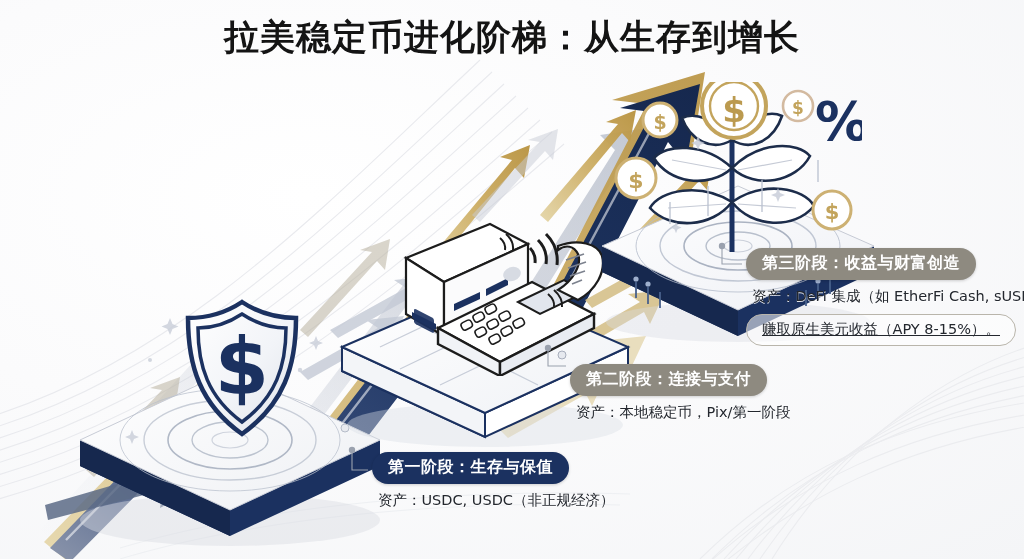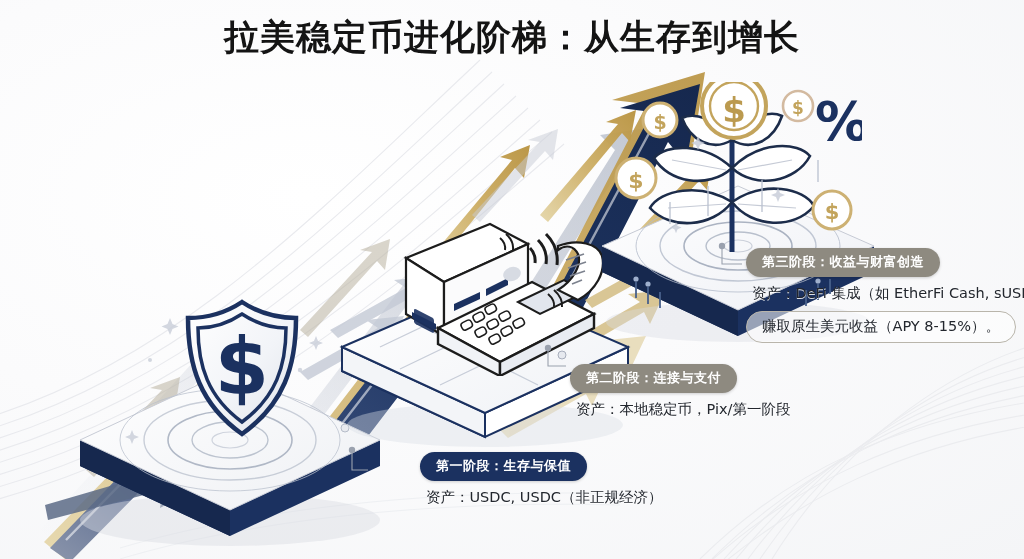--- a/index.html
+++ b/index.html
@@ -23,34 +23,35 @@
   }
 
   
   .plat{position:absolute;}
   .plat svg{display:block;overflow:visible;}
 
   
   .label-block{position:absolute;z-index:45;}
   .pill{
     display:inline-block;border-radius:20px;padding:5px 16px 6px 16px;
-    color:#ffffff;font-size:13px;font-weight:bold;letter-spacing:.5px;
+    color:#ffffff;font-size:16px;font-weight:bold;letter-spacing:.5px;
     white-space:nowrap;box-shadow:0 1px 3px rgba(0,0,0,.18);
   }
   .pill.navy{background:#1b3160;}
   .pill.taupe{background:#8e8a80;}
   .asset-line{
     margin-top:7px;font-size:14.5px;color:#23272e;white-space:nowrap;
     padding-left:6px;text-shadow:0 1px 0 rgba(255,255,255,.85);
   }
   .outline-pill{
     display:inline-block;margin-top:8px;border:1.3px solid #b9b5ab;
     border-radius:18px;padding:5px 15px 6px 15px;
     font-size:14.5px;color:#23272e;white-space:nowrap;
     background:rgba(255,255,255,.55);
+    text-decoration:underline;
   }
   .leader{position:absolute;z-index:44;}
 </style>
 </head>
 <body>
 
 <div class="stage-root">
 
   <svg class="deco" width="1024" height="559" viewBox="0 0 1024 559">
     <g fill="none" stroke="#e9eaee" stroke-width="1.1">
@@ -373,21 +374,21 @@
     </g>
     <g fill="#9aa1ae">
       <circle cx="352" cy="450" r="3.2"></circle>
       <circle cx="548" cy="348" r="3.2"></circle>
       <circle cx="722" cy="246" r="3.2"></circle>
     </g>
   </svg>
 
   <div class="title">拉美稳定币进化阶梯：从生存到增长</div>
 
-  <div class="label-block" style="left:372px;top:452px;margin-left:48px;">
+  <div class="label-block" style="left:372px;top:452px;">
     <div class="pill navy">第一阶段：生存与保值</div>
     <div class="asset-line">资产：USDC, USDC（非正规经济）</div>
   </div>
 
   <div class="label-block" style="left:570px;top:364px;">
     <div class="pill taupe">第二阶段：连接与支付</div>
     <div class="asset-line">资产：本地稳定币，Pix/第一阶段</div>
   </div>
 
   <div class="label-block" style="left:746px;top:248px;">

